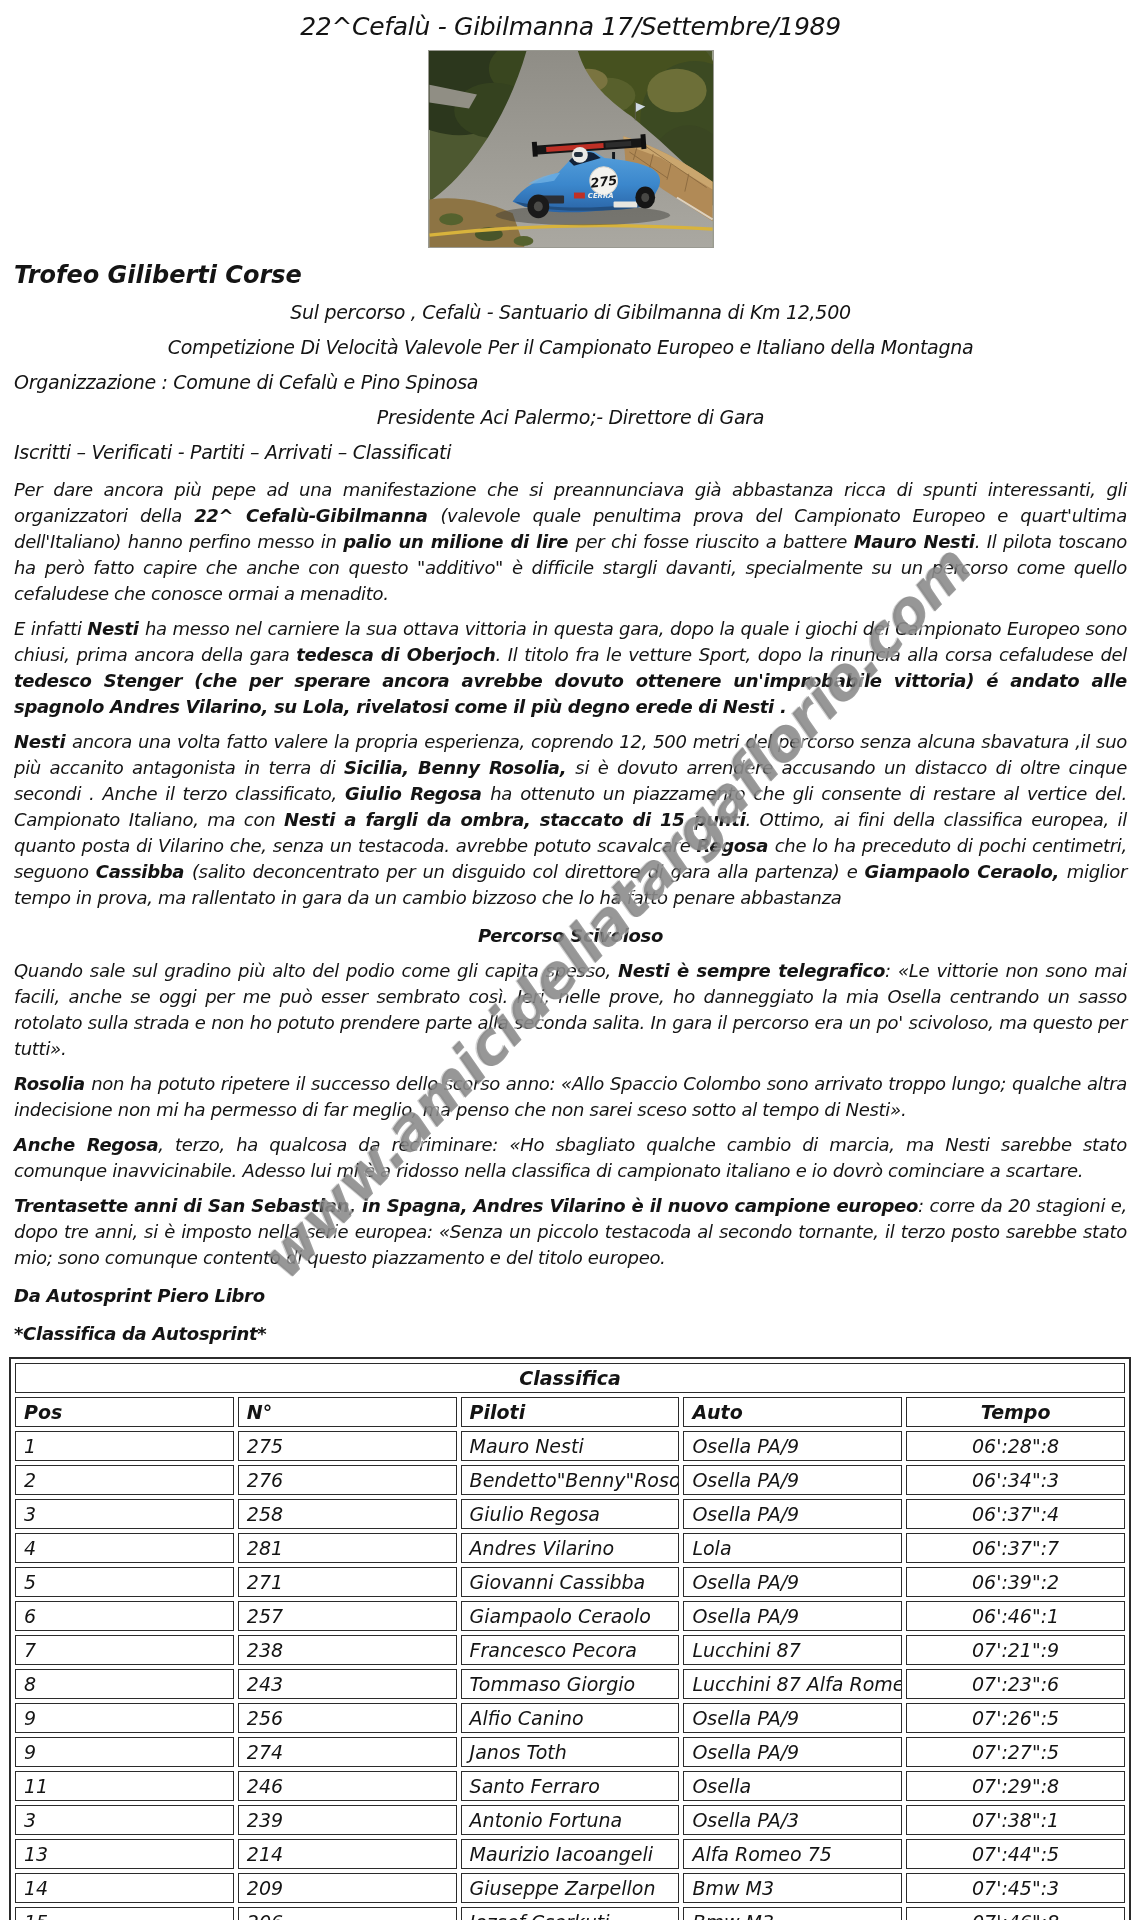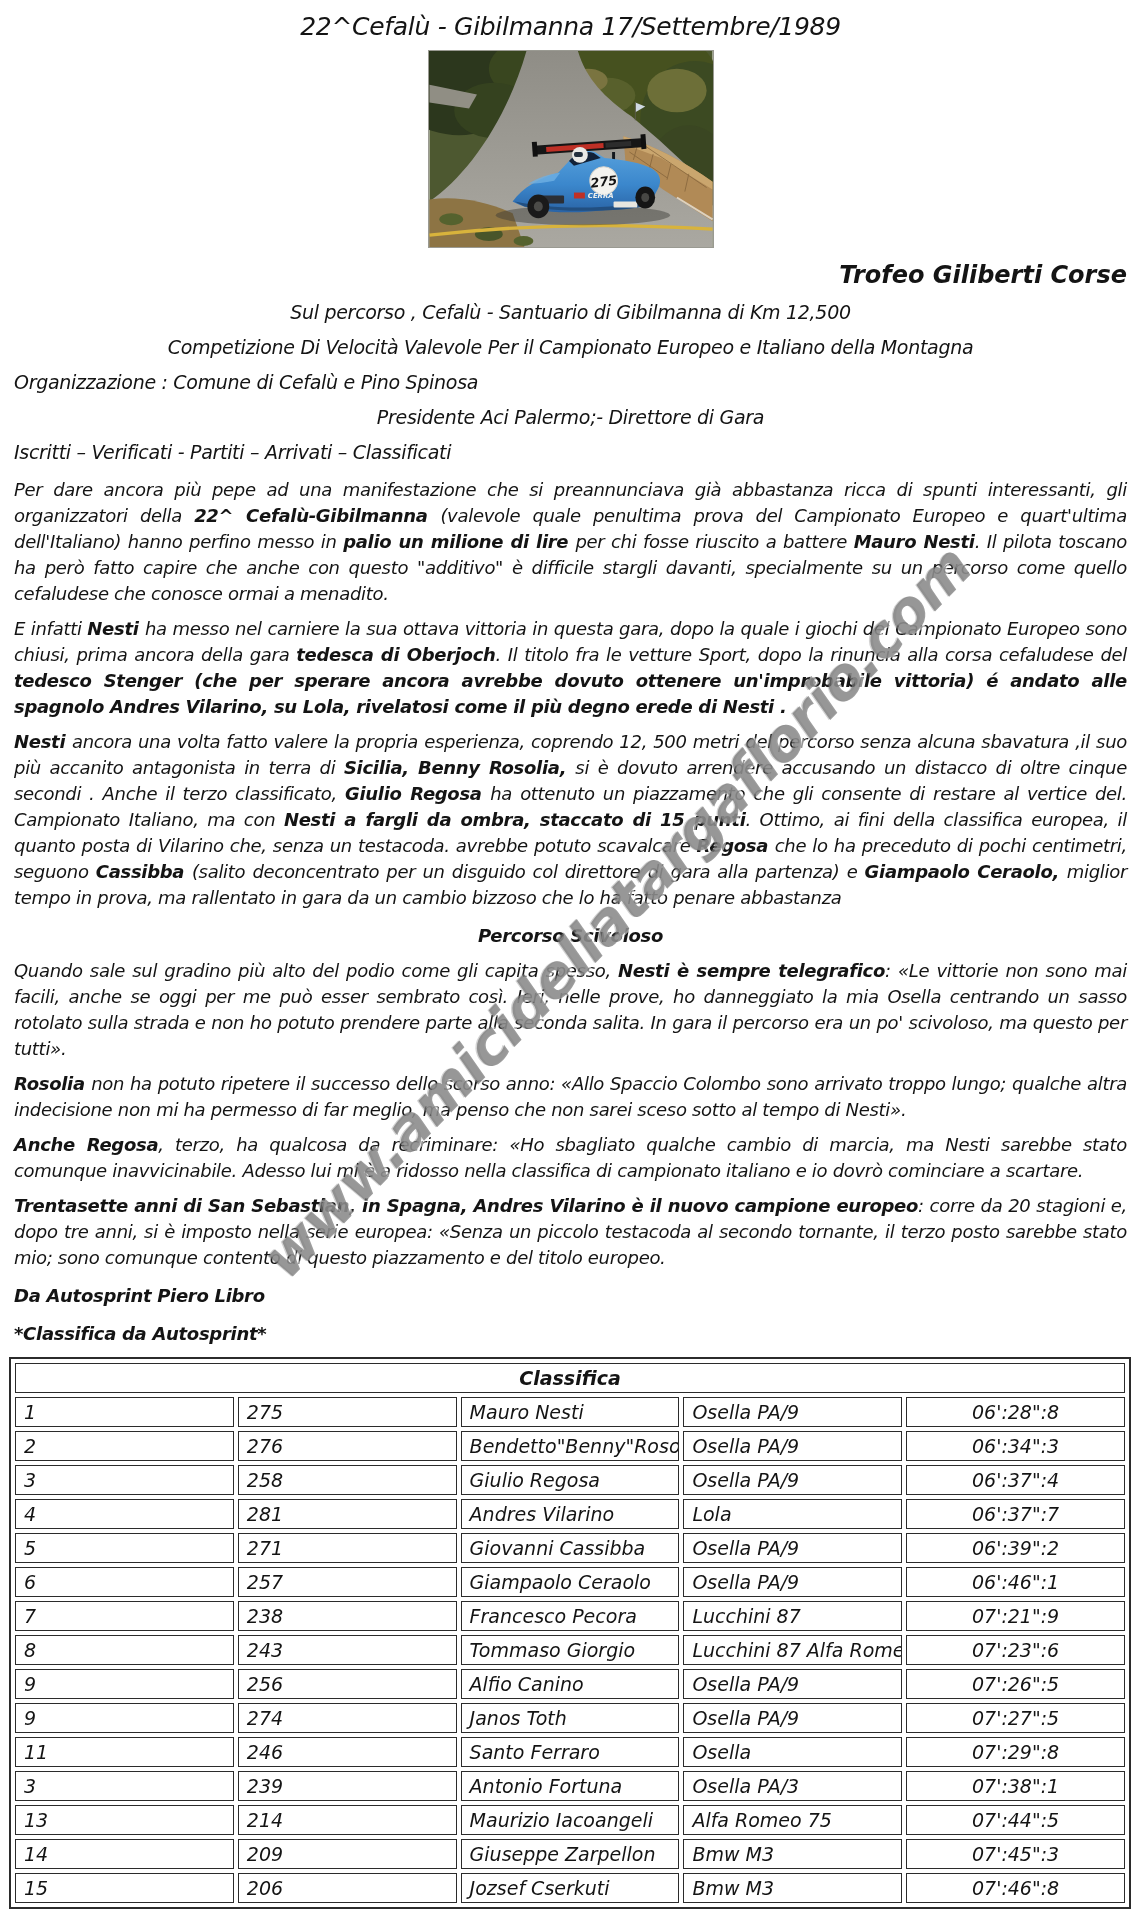--- a/index.html
+++ b/index.html
@@ -13,21 +13,21 @@
     -webkit-font-smoothing:antialiased;
   }
   .container{padding:12px 14px 0 14px;position:relative;}
   h1.page-title{
     margin:0;font-size:25px;line-height:30px;font-weight:400;
     text-align:center;letter-spacing:-0.3px;
   }
   .photo-wrap{width:286px;height:198px;margin:8px auto 0 auto;}
   .photo-wrap svg{display:block;width:286px;height:198px;border:1px solid #9a9a92;box-sizing:border-box;}
   h2.trophy{
-    margin:12px 0 0 0;font-size:24px;line-height:30px;font-weight:700;text-align:right;
+    margin:12px 0 0 0;font-size:24px;line-height:30px;font-weight:700;text-align:left;
   }
   p.sub{margin:9px 0 0 0;font-size:19px;line-height:26px;letter-spacing:-0.3px;}
   p.sub.center{text-align:center;}
   p.sub.left{text-align:left;}
   #article p.para{
     margin:9px 0 0 0;font-size:18px;line-height:26px;letter-spacing:-0.3px;
     text-align:justify;
   }
   #article p.para.first{margin-top:12px;}
   #article p.para.heading{text-align:center;font-weight:700;margin-top:12px;}
@@ -175,20 +175,27 @@
       <p class="para justify"><b>Trentasette anni di San Sebastian, in Spagna, Andres Vilarino è il nuovo campione europeo</b><span>: corre da 20 stagioni e, dopo tre anni, si è imposto nella serie europea: «Senza un piccolo testacoda al secondo tornante, il terzo posto sarebbe stato mio; sono comunque contento di questo piazzamento e del titolo europeo.</span></p>
       <p class="para left-bold"><b>Da Autosprint Piero Libro</b></p>
       <p class="para left-bold"><b>*Classifica da Autosprint*</b></p>
     </div>
 
   <table class="results">
     <thead>
       <tr>
         <td colspan="5" class="caption-cell">Classifica</td>
       </tr>
+      <tr>
+        <th class="c-pos">Pos</th>
+        <th class="c-num">N°</th>
+        <th class="c-pil">Piloti</th>
+        <th class="c-auto">Auto</th>
+        <th class="c-tempo">Tempo</th>
+      </tr>
     </thead>
     <tbody id="results-body">
         <tr>
           <td class="c-pos">1</td>
           <td class="c-num">275</td>
           <td class="c-pil">Mauro Nesti</td>
           <td class="c-auto">Osella PA/9</td>
           <td class="c-tempo">06':28":8</td>
         </tr>
         <tr>

